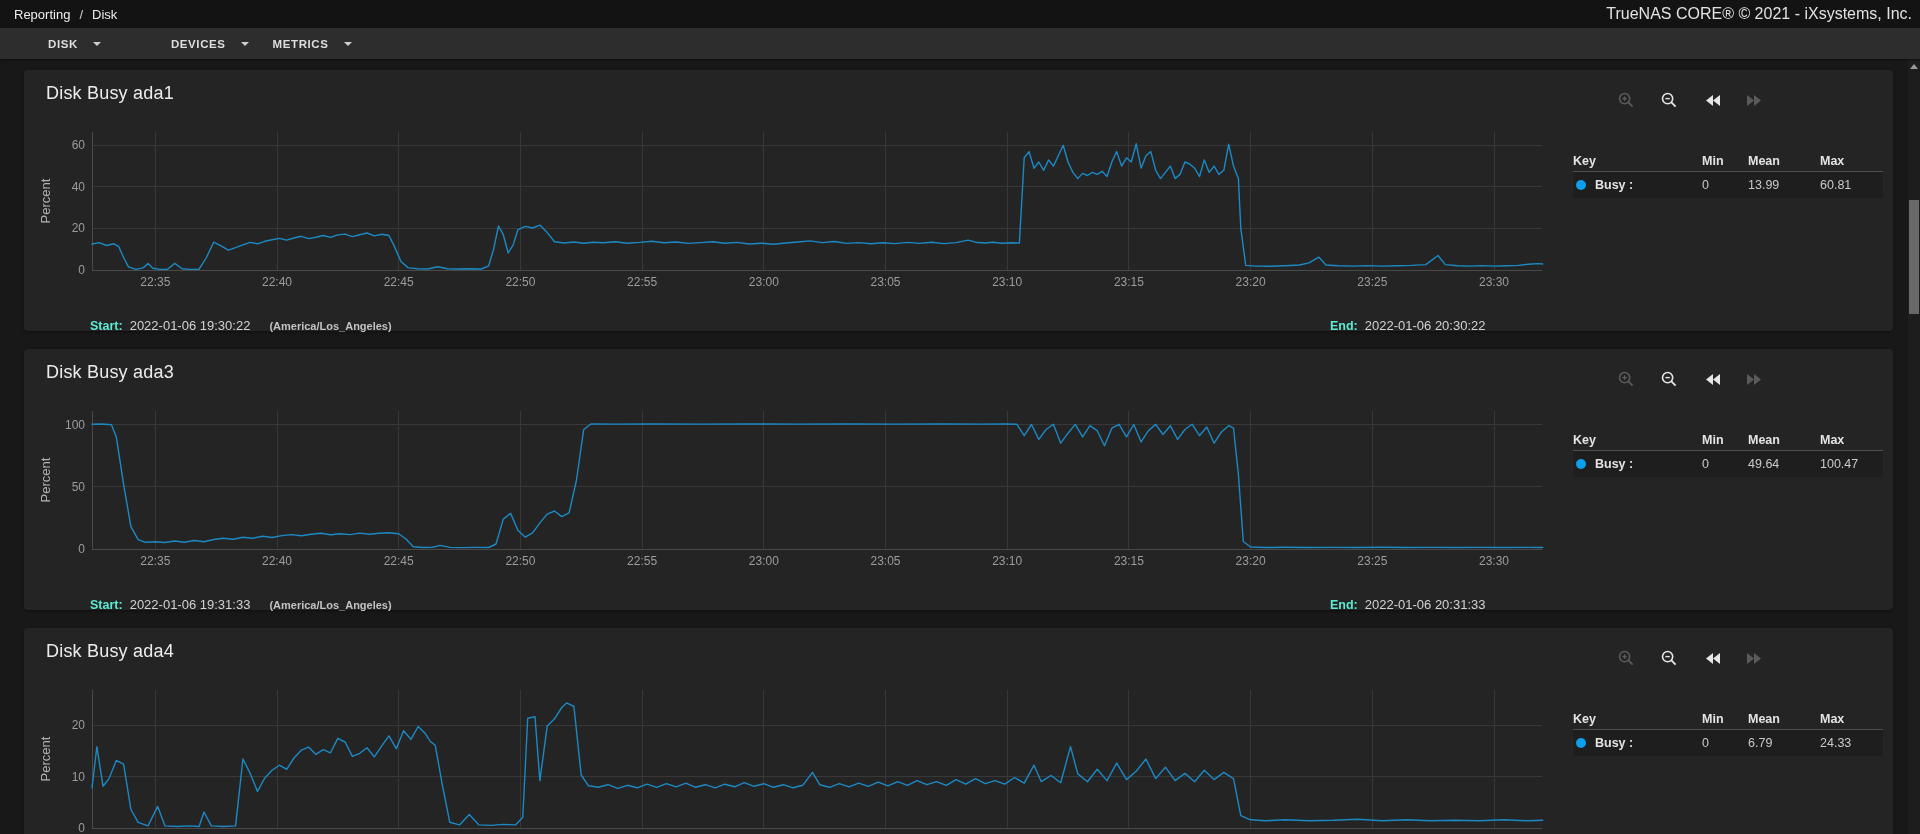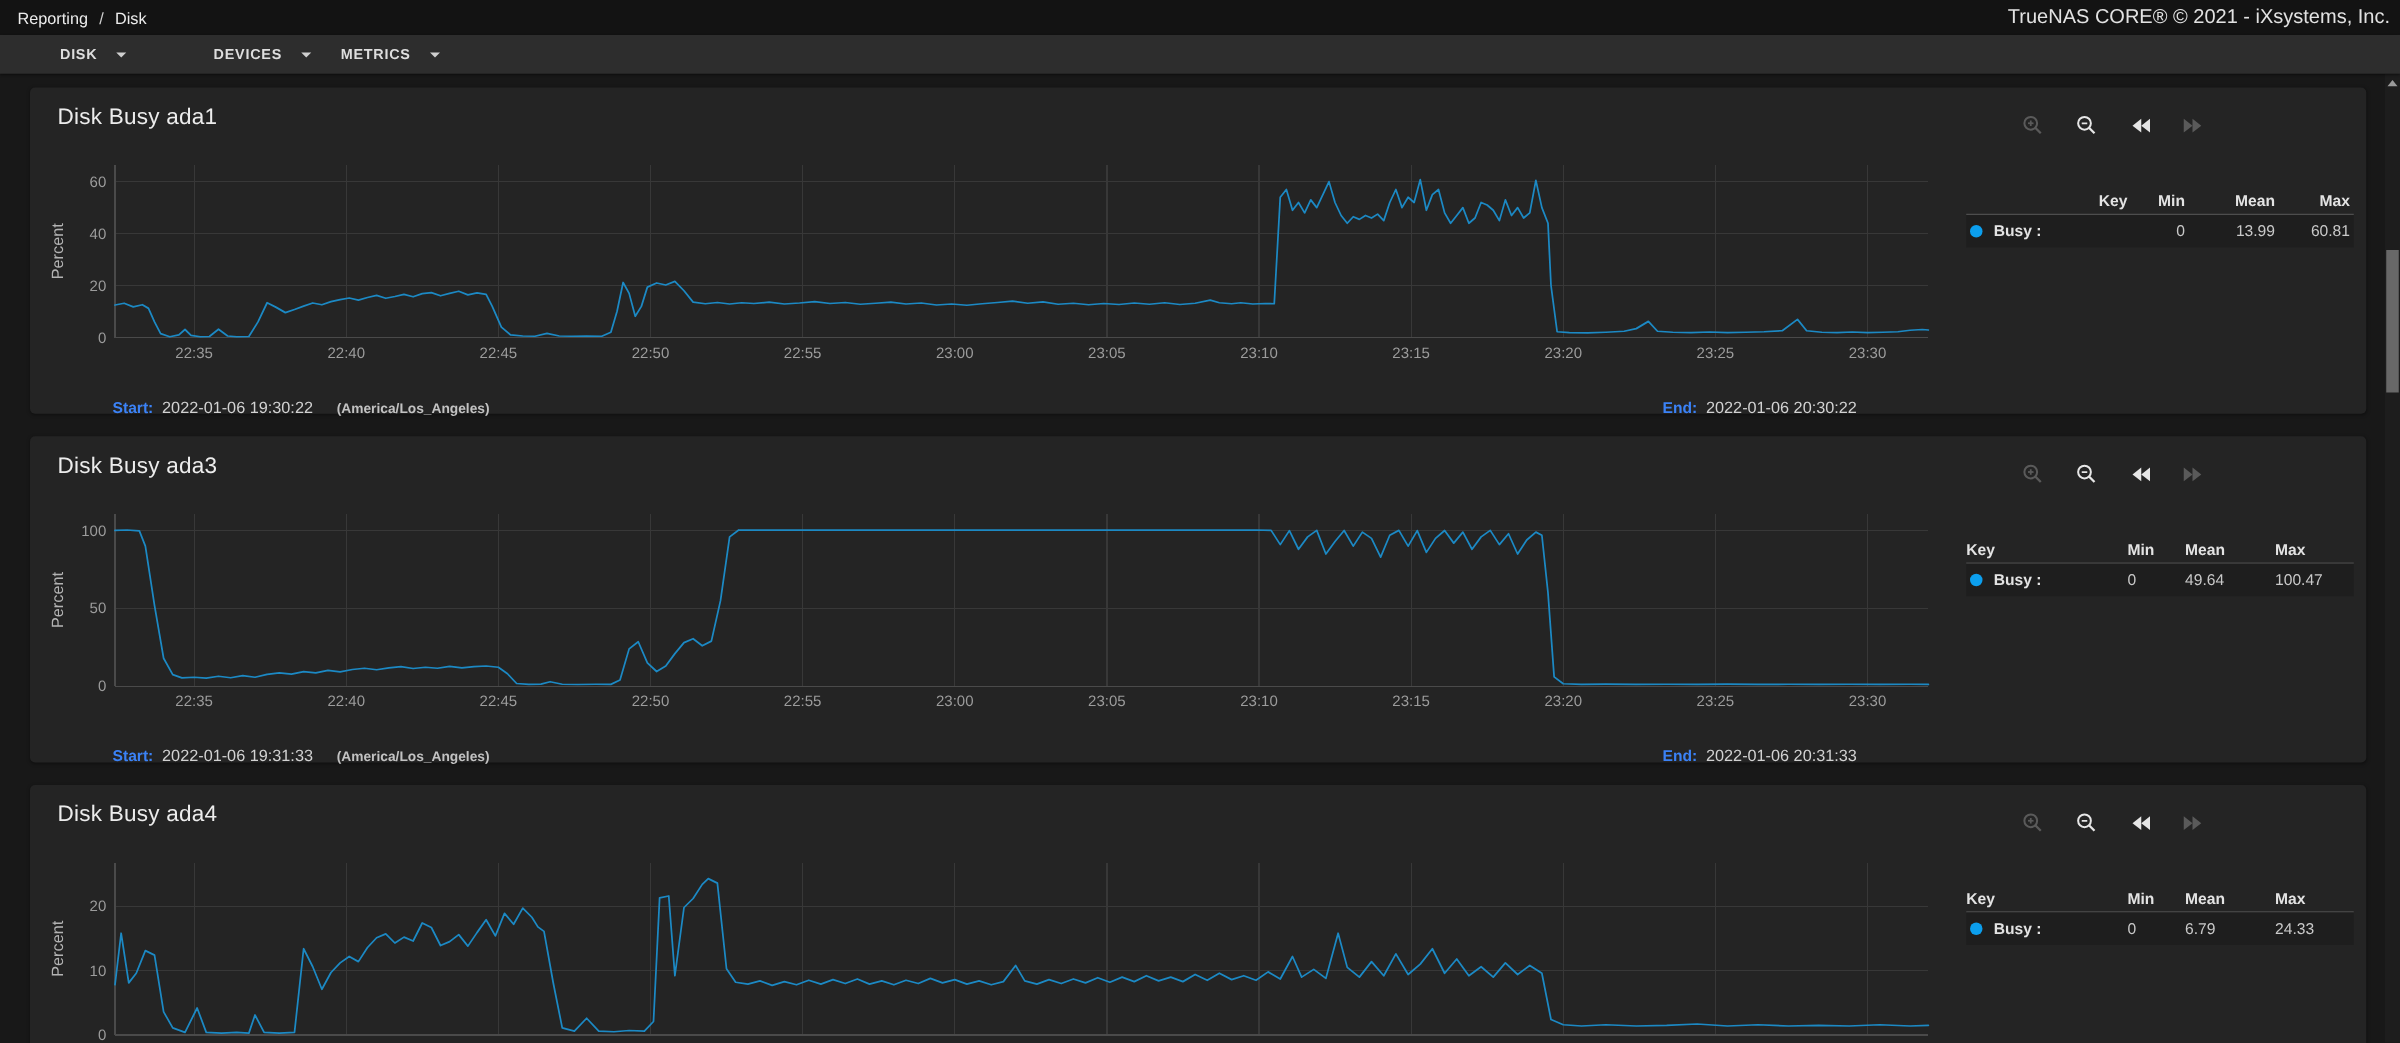--- a/index.html
+++ b/index.html
@@ -15,40 +15,40 @@
   .toolbar { position:absolute; left:0; top:28px; width:1920px; height:31px; background:#2d2d2d;
              display:flex; align-items:center; box-shadow:0 1px 2px rgba(0,0,0,.45); z-index:5; }
   .tbtn { display:flex; align-items:center; height:31px; padding:0 12px; cursor:pointer;
           color:#dedede; font-size:11.5px; font-weight:700; letter-spacing:.6px; }
   .tbtn .caret { width:0; height:0; border-left:4px solid transparent; border-right:4px solid transparent;
                  border-top:4px solid #cfcfcf; margin-left:15px; }
   .tbtn1 { margin-left:36px; } .tbtn2 { margin-left:46px; } .tbtn3 { margin-left:0px; }
   
   .card { position:absolute; left:24px; width:1869px; height:261px; background:#242424;
           border-radius:4px; box-shadow:0 1px 3px rgba(0,0,0,.4); }
-  .card1 { top:70px;text-align:right; } .card2 { top:349px; } .card3 { top:628px; }
+  .card1 { top:70px; } .card2 { top:349px; } .card3 { top:628px; }
   .chart-title { position:absolute; left:22px; top:13px; font-size:18px; font-weight:500;
                  color:#ececec; letter-spacing:.2px; }
   .chart-actions { position:absolute; left:1593px; top:21px; display:flex; gap:25px; }
   .icon-btn { width:18px; height:18px; cursor:pointer; }
   .dim { opacity:.3; }
   .chart-svg { position:absolute; left:0; top:0; width:1540px; height:225px; }
   
   .legend { position:absolute; left:1549px; top:80px; width:310px; font-size:12.5px; }
   .legend-head { display:grid; grid-template-columns:129px 46px 72px 60px; height:22px;
                  align-items:center; color:#e3e3e3; font-weight:700; border-bottom:1px solid #4d4d4d; }
   .legend-row { display:grid; grid-template-columns:129px 46px 72px 60px; height:26px;
                 align-items:center; background:#1e1e1e; color:#c9c9c9; }
   .legend-key { display:flex; align-items:center; gap:9px; padding-left:3px; font-weight:700; color:#e3e3e3; }
   .legend-dot { width:10px; height:10px; border-radius:50%; background:#0c9fee; }
   
   .range-row { position:absolute; top:229px; left:0; width:1545px; height:18px; font-size:12.5px; }
   .range-start { position:absolute; left:66px; display:flex; align-items:baseline; gap:7px; }
   .range-end { position:absolute; left:1306px; display:flex; align-items:baseline; gap:7px; }
-  .range-label { font-weight:700; color:#3b82f6;margin-top:20px; }
+  .range-label { font-weight:700; color:#5eead4;margin-top:20px; }
   .range-value { color:#d2d2d2; font-size:13px; }
   .range-tz { color:#c2c2c2; font-size:11px; font-weight:700;margin-left:12px; }
   
   .scroll-track { position:absolute; left:1908px; top:59px; width:12px; height:775px; background:#1d1d1d; }
   .scroll-up { position:absolute; left:1909px; top:62px; width:10px; height:10px; cursor:pointer; }
   .scroll-up:before { content:""; position:absolute; left:1px; top:2px; width:0; height:0;
       border-left:4px solid transparent; border-right:4px solid transparent; border-bottom:5px solid #9a9a9a; }
   .scroll-thumb { position:absolute; left:1909px; top:200px; width:10px; height:114px; background:#686868; cursor:pointer; }
 </style>
 </head>

